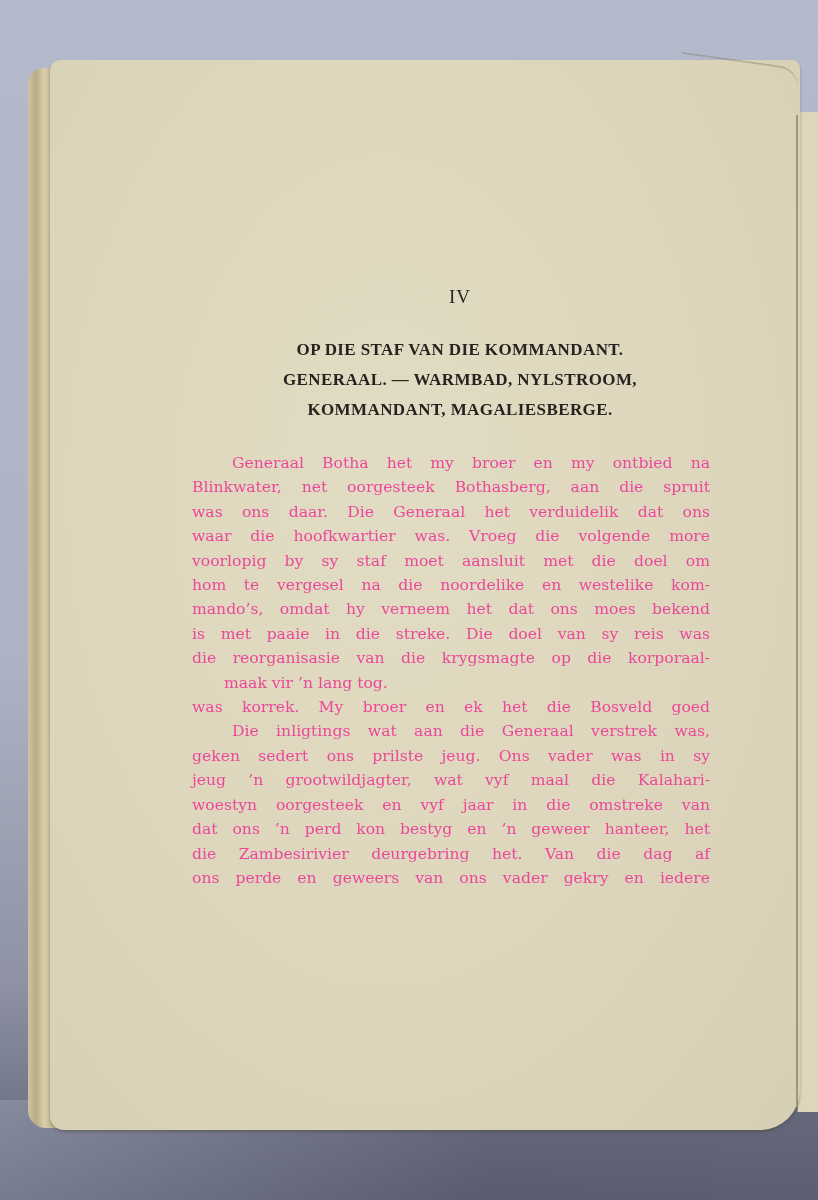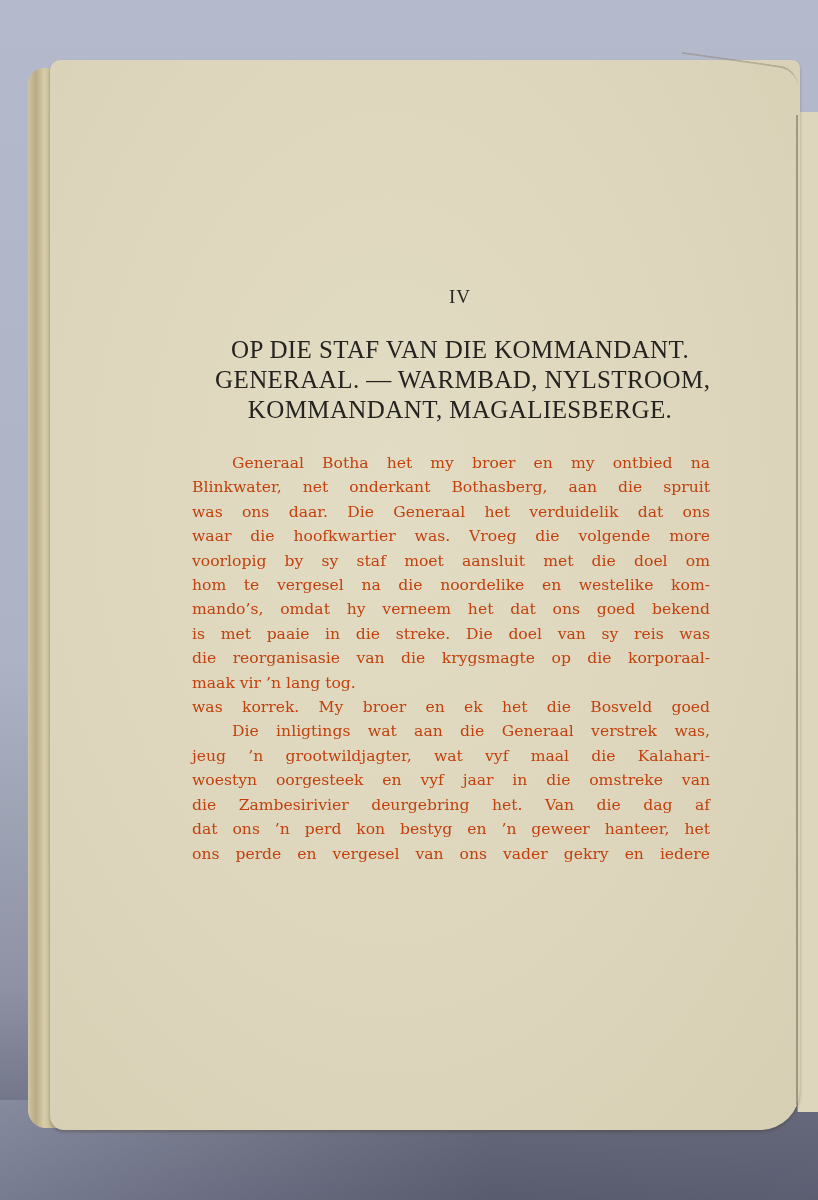--- a/index.html
+++ b/index.html
@@ -69,50 +69,51 @@
       text-align: center;
       font-size: 19px;
       letter-spacing: 1px;
       color: #2a2824;
     }
     .chapter-title {
       position: absolute;
       left: 215px; top: 335px;
       width: 490px;
       text-align: center;
-      font-weight: normal;
-      font-size: 25px;
+      font-weight: bold;
+      font-size: 17px;
       line-height: 30px;
       color: #252320;
       letter-spacing: 0.4px;
     }
     .chapter-title span {
       display: block;
       white-space: nowrap;
     }
     .body-text {
       position: absolute;
       left: 192px; top: 451px;
       width: 518px;
       font-family: "DejaVu Serif", "Liberation Serif", serif;
       font-size: 15.6px;
       line-height: 24.4px;
-      color: #c2410c;
+      color: #ec4899;
     }
     .body-text .line {
       display: block;
       white-space: nowrap;
       text-align: justify;
       text-align-last: justify;
     }
     .body-text .line.indent {
       padding-left: 40px;
     }
     .body-text .line.last {
       text-align-last: left;
+      margin-left: 32px;
     }
   </style>
 </head>
 <body>
 
 <div class="backdrop-shade"></div>
 <div class="page-edges"></div>
 <div class="facing-page"></div>
 
 <div class="page"></div>
@@ -123,32 +124,33 @@
 
 <div class="chapter-title">
   <span>OP DIE STAF VAN DIE KOMMANDANT.</span>
   <span>GENERAAL. — WARMBAD, NYLSTROOM,</span>
   <span>KOMMANDANT, MAGALIESBERGE.</span>
 </div>
 
 <div class="body-text">
   <div>
     <span class="line indent">Generaal Botha het my broer en my ontbied na</span>
-    <span class="line">Blinkwater, net onderkant Bothasberg, aan die spruit</span>
+    <span class="line">Blinkwater, net oorgesteek Bothasberg, aan die spruit</span>
     <span class="line">was ons daar.  Die Generaal het verduidelik dat ons</span>
     <span class="line">waar die hoofkwartier was.  Vroeg die volgende more</span>
     <span class="line">voorlopig by sy staf moet aansluit met die doel om</span>
     <span class="line">hom te vergesel na die noordelike en westelike kom-</span>
-    <span class="line">mando’s, omdat hy verneem het dat ons goed bekend</span>
+    <span class="line">mando’s, omdat hy verneem het dat ons moes bekend</span>
     <span class="line">is met paaie in die streke.  Die doel van sy reis was</span>
     <span class="line">die reorganisasie van die krygsmagte op die korporaal-</span>
     <span class="line last">maak vir ’n lang tog.</span>
   </div>
   <div>
     <span class="line">was korrek.  My broer en ek het die Bosveld goed</span>
     <span class="line indent">Die inligtings wat aan die Generaal verstrek was,</span>
+    <span class="line">geken sedert ons prilste jeug.  Ons vader was in sy</span>
     <span class="line">jeug ’n grootwildjagter, wat vyf maal die Kalahari-</span>
     <span class="line">woestyn oorgesteek en vyf jaar in die omstreke van</span>
+    <span class="line">dat ons ’n perd kon bestyg en ’n geweer hanteer, het</span>
     <span class="line">die Zambesirivier deurgebring het.  Van die dag af</span>
-    <span class="line">dat ons ’n perd kon bestyg en ’n geweer hanteer, het</span>
-    <span class="line">ons perde en vergesel van ons vader gekry en iedere</span>
+    <span class="line">ons perde en geweers van ons vader gekry en iedere</span>
   </div>
 </div>
 
 </body></html>

